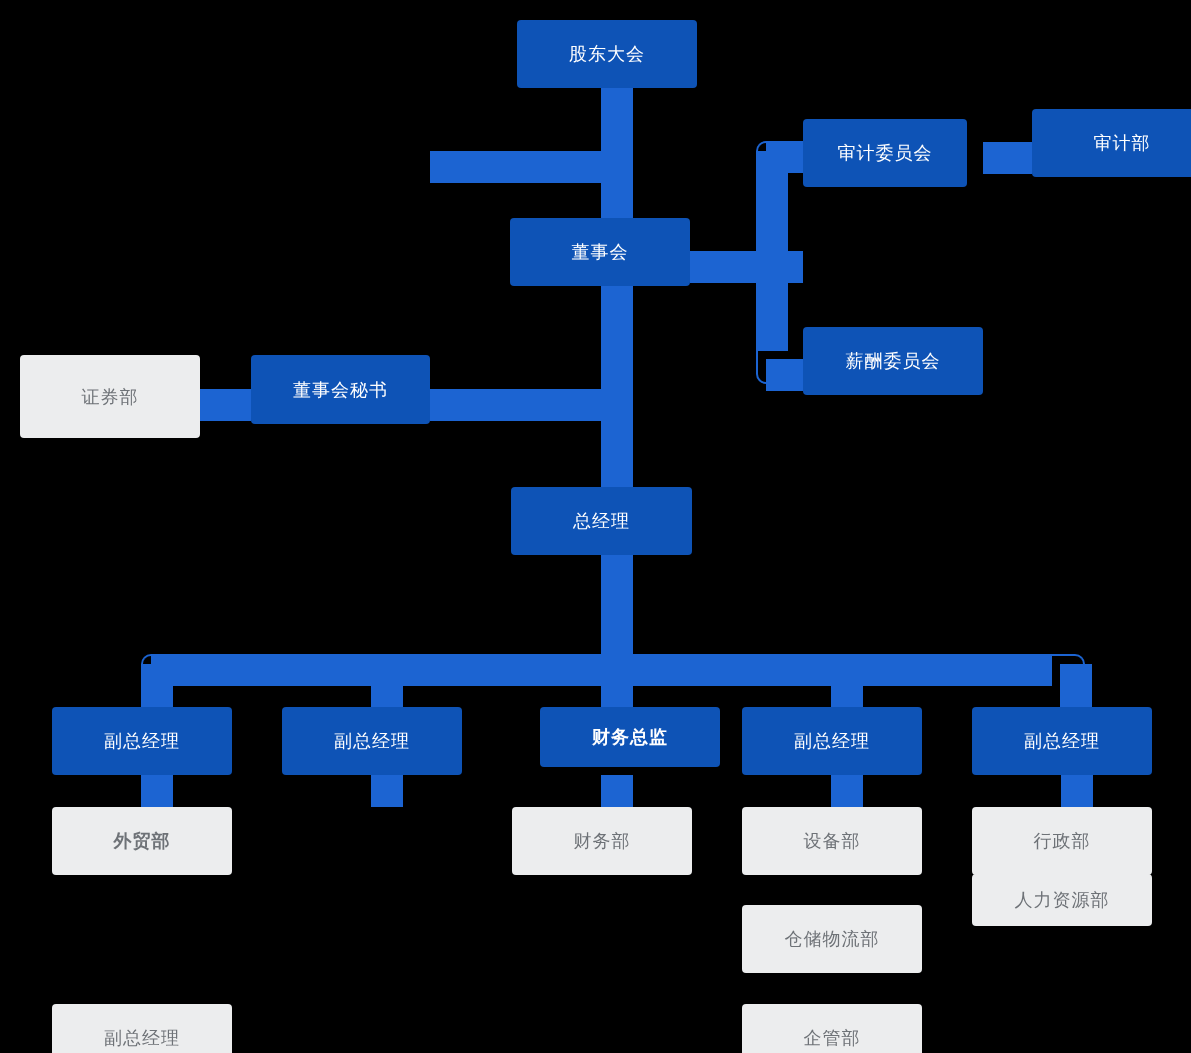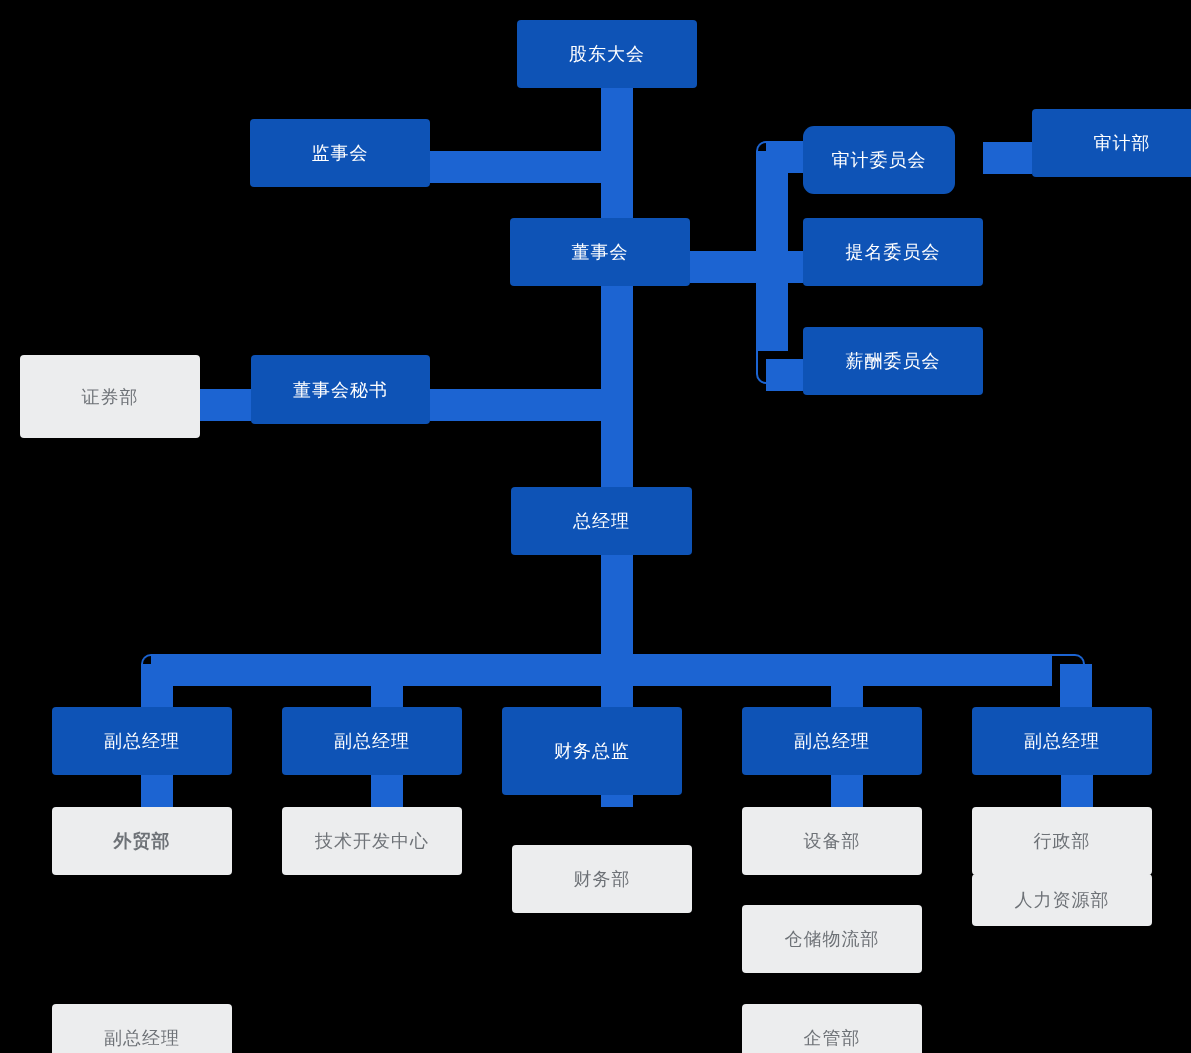--- a/index.html
+++ b/index.html
@@ -62,45 +62,42 @@
   <div class="vline" style="left:811px;top:636px;height:51px;"></div>
   <div class="vline" style="left:1040px;top:644px;height:43px;"></div>
 
   <div class="vline" style="left:121px;top:755px;height:32px;"></div>
   <div class="vline" style="left:351px;top:755px;height:32px;"></div>
   <div class="vline" style="left:581px;top:755px;height:32px;"></div>
   <div class="vline" style="left:811px;top:755px;height:32px;"></div>
   <div class="vline" style="left:1041px;top:755px;height:32px;"></div>
 
   <div class="node blue" style="left:497px;top:0px;width:180px;height:68px;">股东大会</div>
-  <div class="node blue" style="left:230px;top:99px;width:180px;height:68px;">监事会</div>
   <div class="node blue" style="left:490px;top:198px;width:180px;height:68px;">董事会</div>
 
-  <div class="node blue" style="left:783px;top:106px;width:152px;height:68px;border-radius:11px;">审计委员会</div>
+  <div class="node blue" style="left:783px;top:99px;width:164px;height:68px;">审计委员会</div>
   <div class="node blue" style="left:1012px;top:89px;width:180px;height:68px;">审计部</div>
-  <div class="node blue" style="left:783px;top:198px;width:180px;height:68px;">提名委员会</div>
   <div class="node blue" style="left:783px;top:307px;width:180px;height:68px;">薪酬委员会</div>
 
   <div class="node gray" style="left:0px;top:335px;width:180px;height:83px;">证券部</div>
   <div class="node blue" style="left:231px;top:335px;width:179px;height:69px;text-align:center;">董事会秘书</div>
 
   <div class="node blue" style="left:491px;top:467px;width:181px;height:68px;">总经理</div>
 
   <div class="node blue" style="left:32px;top:687px;width:180px;height:68px;">副总经理</div>
   <div class="node blue" style="left:262px;top:687px;width:180px;height:68px;">副总经理</div>
-  <div class="node blue" style="left:482px;top:687px;width:180px;height:88px;">财务总监</div>
+  <div class="node blue" style="left:520px;top:687px;width:180px;height:60px;font-weight:bold;">财务总监</div>
   <div class="node blue" style="left:722px;top:687px;width:180px;height:68px;">副总经理</div>
   <div class="node blue" style="left:952px;top:687px;width:180px;height:68px;">副总经理</div>
 
   <div class="node gray" style="left:32px;top:787px;width:180px;height:68px;font-weight:bold;">外贸部</div>
   <div class="node gray" style="left:32px;top:984px;width:180px;height:68px;">副总经理</div>
 
-  <div class="node gray" style="left:262px;top:787px;width:180px;height:68px;">技术开发中心</div>
 
-  <div class="node gray" style="left:492px;top:825px;width:180px;height:68px;">财务部</div>
+  <div class="node gray" style="left:492px;top:787px;width:180px;height:68px;">财务部</div>
 
   <div class="node gray" style="left:722px;top:787px;width:180px;height:68px;">设备部</div>
   <div class="node gray" style="left:722px;top:885px;width:180px;height:68px;">仓储物流部</div>
   <div class="node gray" style="left:722px;top:984px;width:180px;height:68px;">企管部</div>
 
   <div class="node gray" style="left:952px;top:787px;width:180px;height:68px;">行政部</div>
   <div class="node gray" style="left:952px;top:854px;width:180px;height:52px;">人力资源部</div>
 
 </div>
 

